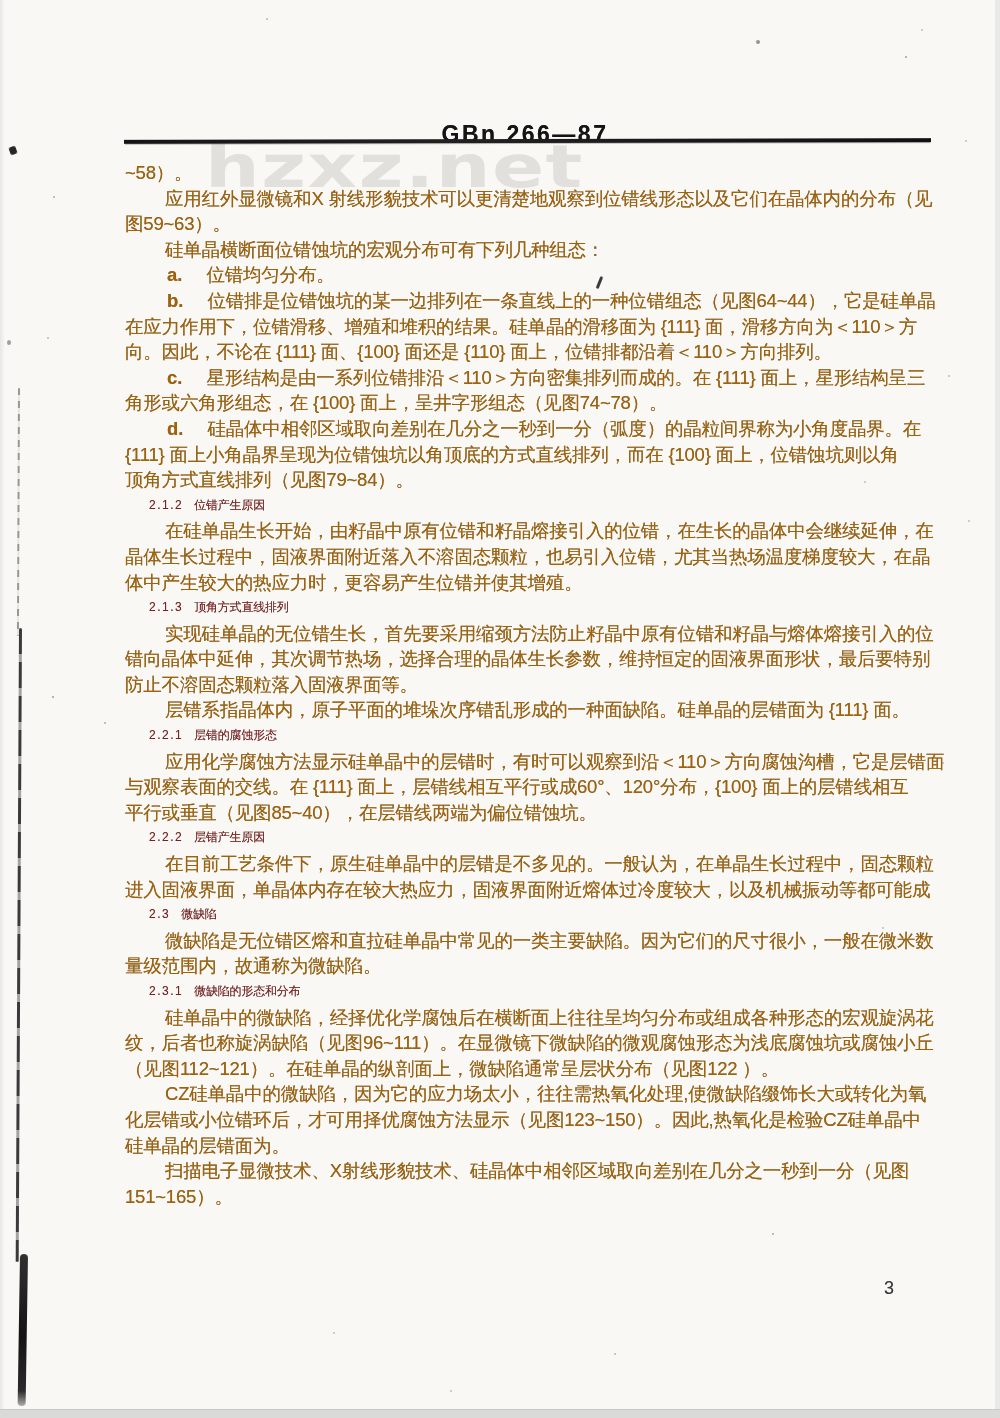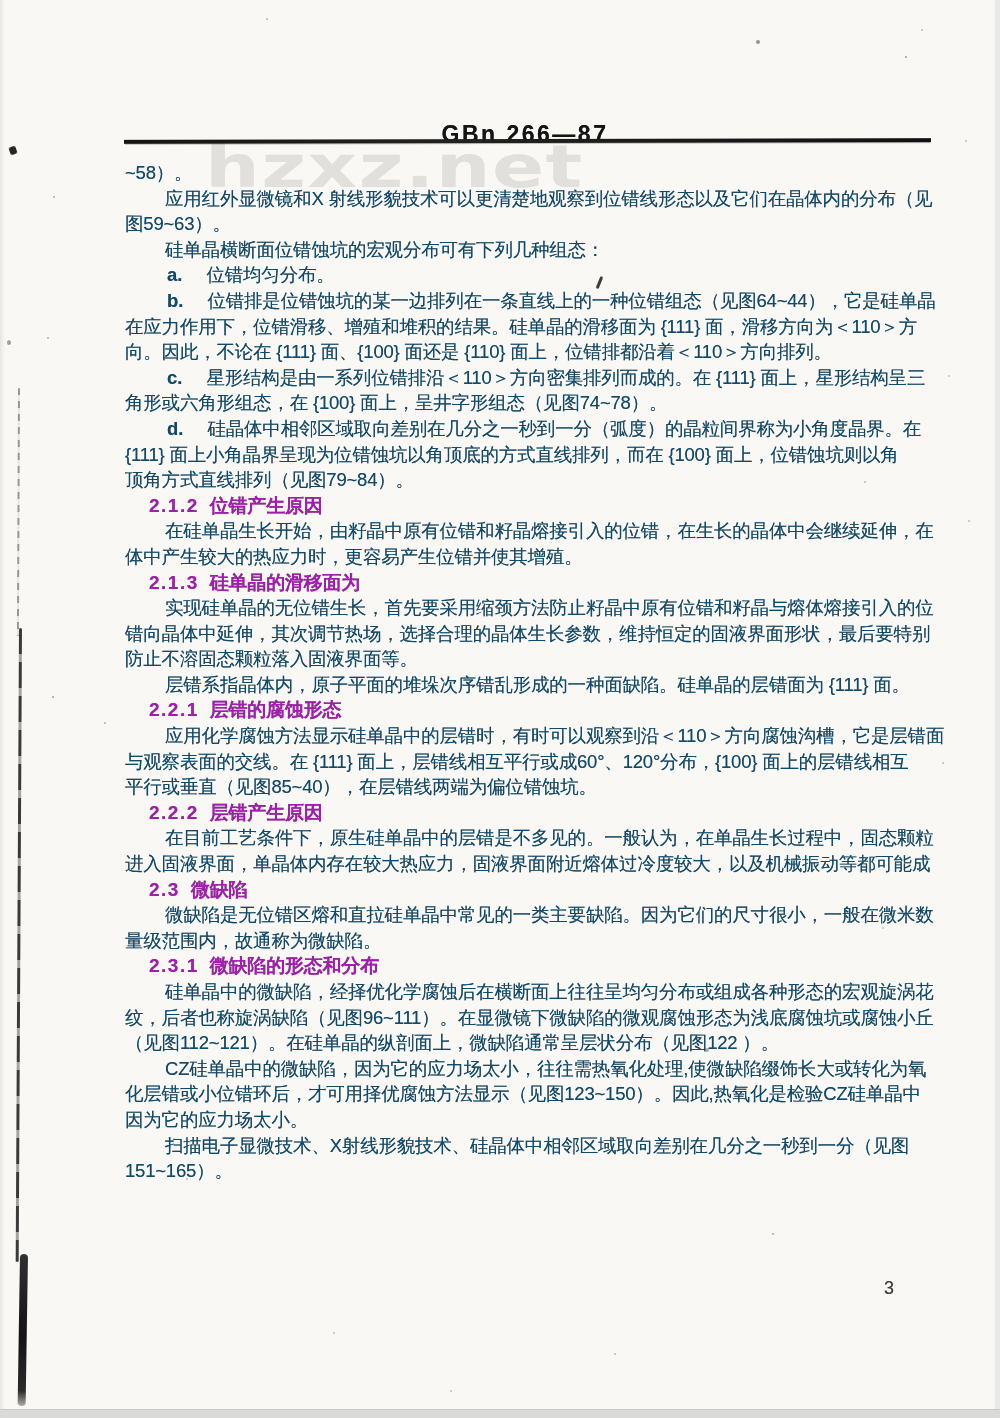--- a/index.html
+++ b/index.html
@@ -65,27 +65,27 @@
     position:absolute;top:139px;left:124px;width:807px;height:4px;
     background:linear-gradient(90deg,#151515,#222 40%,#111);
     transform:rotate(-.12deg);filter:blur(.25px);
     box-shadow:0 2px 0 -1px rgba(30,30,30,.25);
   }
   
   .body{position:absolute;left:125px;top:160px;width:802px;}
   .line{
     height:25.6px;line-height:25.6px;
     font-size:18.5px;letter-spacing:-0.2px;
-    white-space:nowrap;color:#0c4a6e;
+    white-space:nowrap;color:#a16207;
     text-shadow:0 0 .5px rgba(45,45,45,.55);
   }
   .first{padding-left:40px;}
   .item{padding-left:42px;}
   .ilab{font-weight:bold;margin-right:24px;letter-spacing:0;}
-  .head{padding-left:24px;font-weight:bold;font-size:19px;color:#a21caf;}
+  .head{padding-left:24px;font-weight:normal;font-size:12px;color:#7f1d1d;}
   .hnum{margin-right:11px;letter-spacing:1.5px;font-family:"Liberation Sans",sans-serif;}
   
   .pagenum{position:absolute;left:884px;top:1278px;font-size:18px;color:#3a3a3a;
     text-shadow:0 0 .5px rgba(45,45,45,.5);}
 </style>
 </head>
 <body>
 
 <div class="page">
 
@@ -103,43 +103,44 @@
       <div class="line item"><span class="ilab">b.</span><span>位错排是位错蚀坑的某一边排列在一条直线上的一种位错组态（见图64~44），它是硅单晶</span></div>
       <div class="line cont"><span>在应力作用下，位错滑移、增殖和堆积的结果。硅单晶的滑移面为 {111} 面，滑移方向为＜110＞方</span></div>
       <div class="line cont"><span>向。因此，不论在 {111} 面、{100} 面还是 {110} 面上，位错排都沿着＜110＞方向排列。</span></div>
       <div class="line item"><span class="ilab">c.</span><span>星形结构是由一系列位错排沿＜110＞方向密集排列而成的。在 {111} 面上，星形结构呈三</span></div>
       <div class="line cont"><span>角形或六角形组态，在 {100} 面上，呈井字形组态（见图74~78）。</span></div>
       <div class="line item"><span class="ilab">d.</span><span>硅晶体中相邻区域取向差别在几分之一秒到一分（弧度）的晶粒间界称为小角度晶界。在</span></div>
       <div class="line cont"><span>{111} 面上小角晶界呈现为位错蚀坑以角顶底的方式直线排列，而在 {100} 面上，位错蚀坑则以角</span></div>
       <div class="line cont"><span>顶角方式直线排列（见图79~84）。</span></div>
       <div class="line head"><span class="hnum">2.1.2</span><span>位错产生原因</span></div>
       <div class="line first"><span>在硅单晶生长开始，由籽晶中原有位错和籽晶熔接引入的位错，在生长的晶体中会继续延伸，在</span></div>
+      <div class="line cont"><span>晶体生长过程中，固液界面附近落入不溶固态颗粒，也易引入位错，尤其当热场温度梯度较大，在晶</span></div>
       <div class="line cont"><span>体中产生较大的热应力时，更容易产生位错并使其增殖。</span></div>
-      <div class="line head"><span class="hnum">2.1.3</span><span>硅单晶的滑移面为</span></div>
+      <div class="line head"><span class="hnum">2.1.3</span><span>顶角方式直线排列</span></div>
       <div class="line first"><span>实现硅单晶的无位错生长，首先要采用缩颈方法防止籽晶中原有位错和籽晶与熔体熔接引入的位</span></div>
       <div class="line cont"><span>错向晶体中延伸，其次调节热场，选择合理的晶体生长参数，维持恒定的固液界面形状，最后要特别</span></div>
       <div class="line cont"><span>防止不溶固态颗粒落入固液界面等。</span></div>
       <div class="line first"><span>层错系指晶体内，原子平面的堆垛次序错乱形成的一种面缺陷。硅单晶的层错面为 {111} 面。</span></div>
       <div class="line head"><span class="hnum">2.2.1</span><span>层错的腐蚀形态</span></div>
       <div class="line first"><span>应用化学腐蚀方法显示硅单晶中的层错时，有时可以观察到沿＜110＞方向腐蚀沟槽，它是层错面</span></div>
       <div class="line cont"><span>与观察表面的交线。在 {111} 面上，层错线相互平行或成60°、120°分布，{100} 面上的层错线相互</span></div>
       <div class="line cont"><span>平行或垂直（见图85~40），在层错线两端为偏位错蚀坑。</span></div>
       <div class="line head"><span class="hnum">2.2.2</span><span>层错产生原因</span></div>
       <div class="line first"><span>在目前工艺条件下，原生硅单晶中的层错是不多见的。一般认为，在单晶生长过程中，固态颗粒</span></div>
       <div class="line cont"><span>进入固液界面，单晶体内存在较大热应力，固液界面附近熔体过冷度较大，以及机械振动等都可能成</span></div>
       <div class="line head"><span class="hnum">2.3</span><span>微缺陷</span></div>
       <div class="line first"><span>微缺陷是无位错区熔和直拉硅单晶中常见的一类主要缺陷。因为它们的尺寸很小，一般在微米数</span></div>
       <div class="line cont"><span>量级范围内，故通称为微缺陷。</span></div>
       <div class="line head"><span class="hnum">2.3.1</span><span>微缺陷的形态和分布</span></div>
       <div class="line first"><span>硅单晶中的微缺陷，经择优化学腐蚀后在横断面上往往呈均匀分布或组成各种形态的宏观旋涡花</span></div>
       <div class="line cont"><span>纹，后者也称旋涡缺陷（见图96~111）。在显微镜下微缺陷的微观腐蚀形态为浅底腐蚀坑或腐蚀小丘</span></div>
       <div class="line cont"><span>（见图112~121）。在硅单晶的纵剖面上，微缺陷通常呈层状分布（见图122 ）。</span></div>
       <div class="line first"><span>CZ硅单晶中的微缺陷，因为它的应力场太小，往往需热氧化处理,使微缺陷缀饰长大或转化为氧</span></div>
       <div class="line cont"><span>化层错或小位错环后，才可用择优腐蚀方法显示（见图123~150）。因此,热氧化是检验CZ硅单晶中</span></div>
-      <div class="line cont"><span>因为它的应力场太小。</span></div>
+      <div class="line cont"><span>硅单晶的层错面为。</span></div>
       <div class="line first"><span>扫描电子显微技术、X射线形貌技术、硅晶体中相邻区域取向差别在几分之一秒到一分（见图</span></div>
       <div class="line cont"><span>151~165）。</span></div>
     </div>
 
   <div class="pagenum">3</div>
 
   <div class="streak streak1"></div>
   <div class="streak streak2"></div>
   <div class="streak streak3"></div>
   <div class="mark1"></div>

